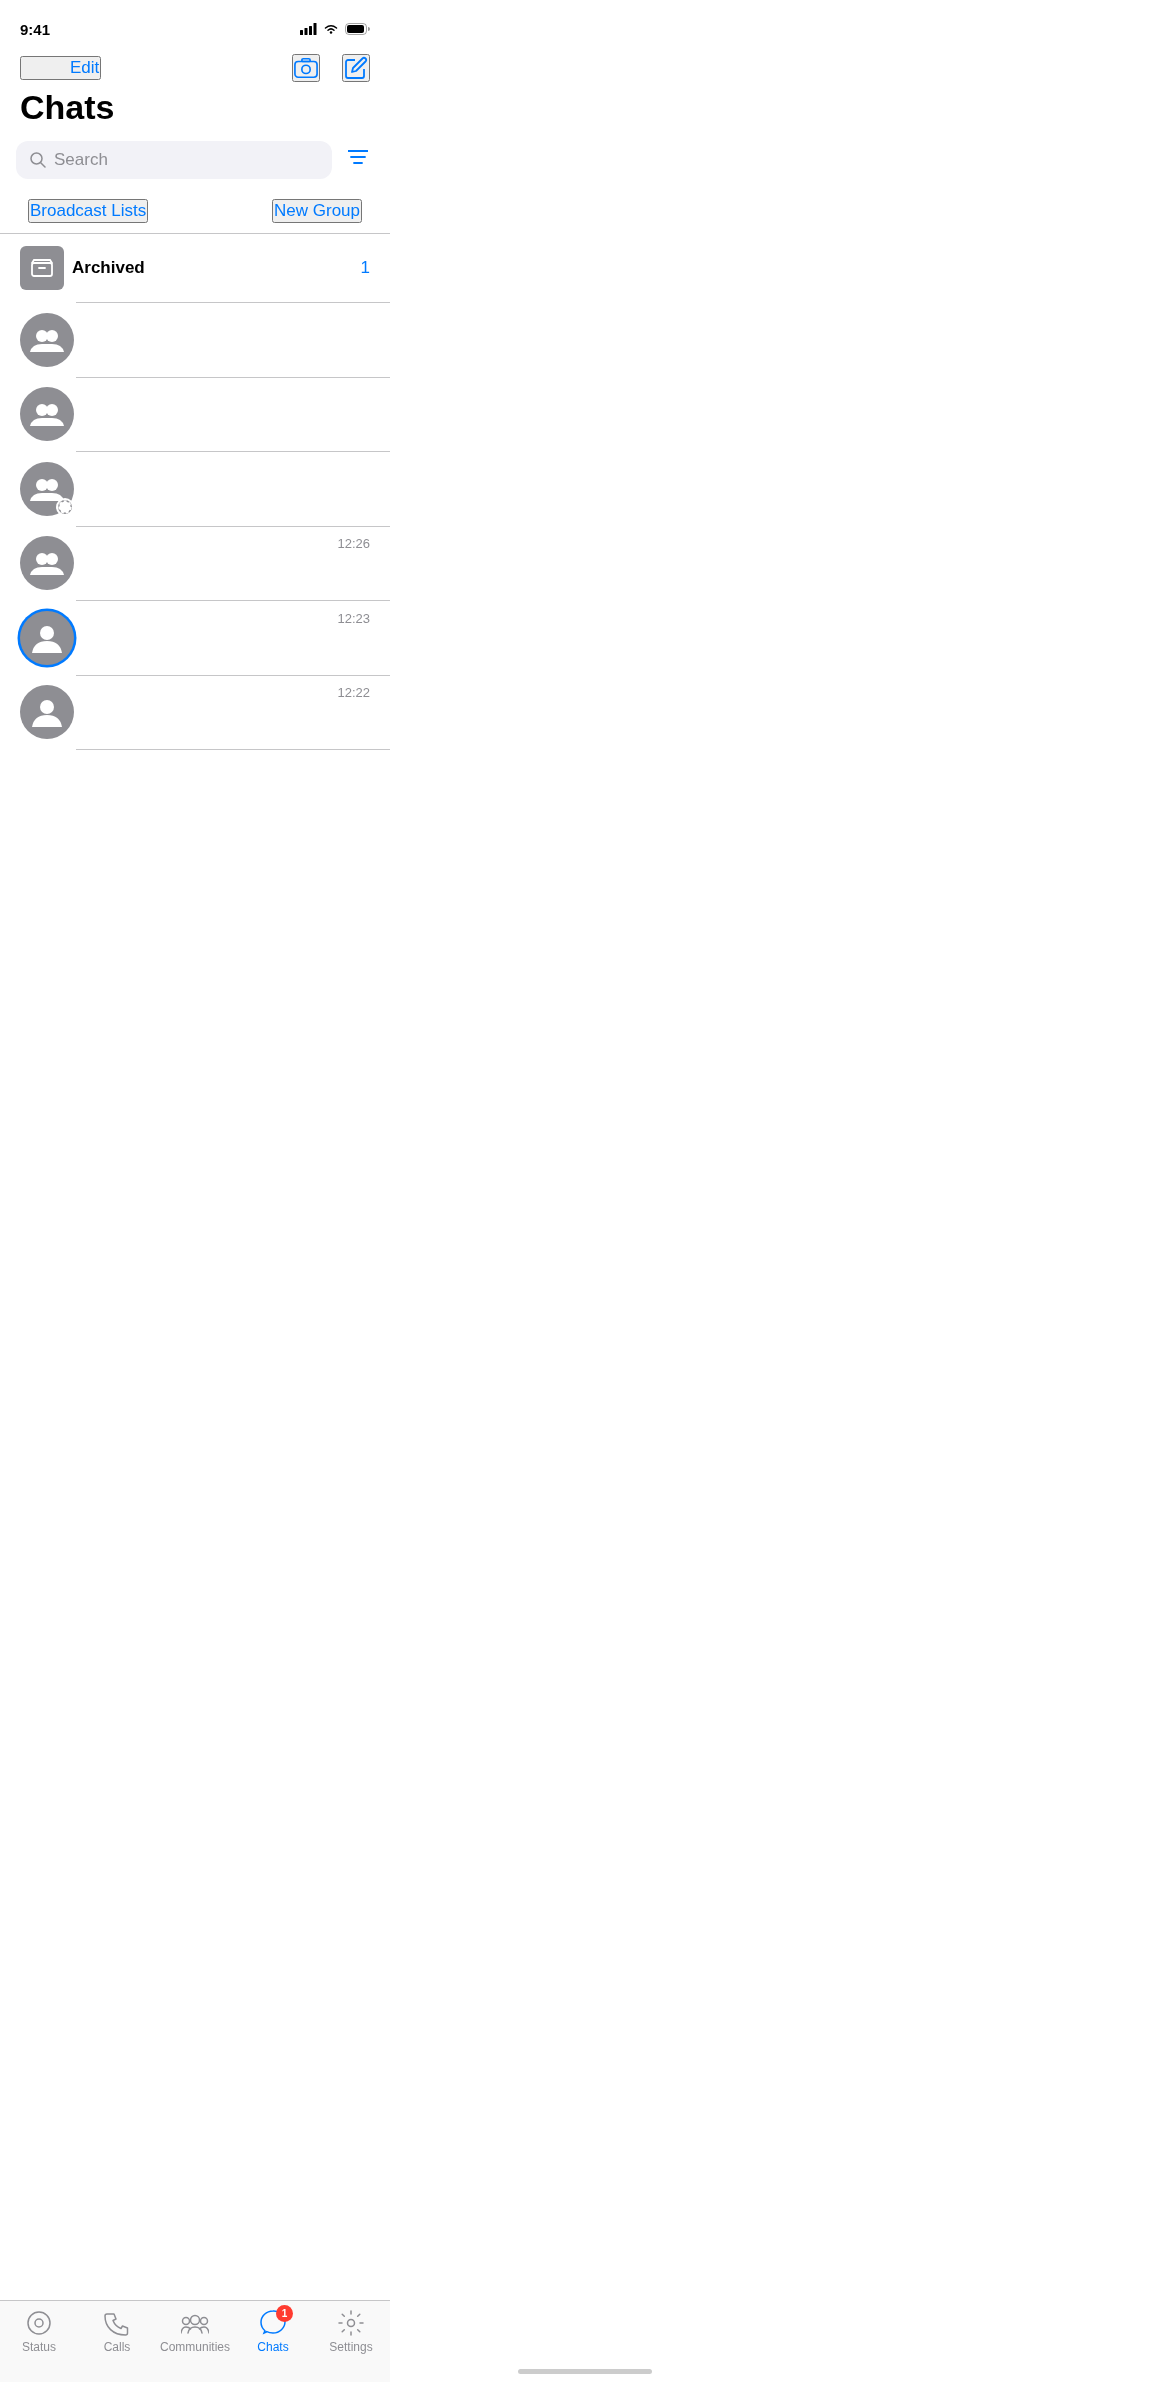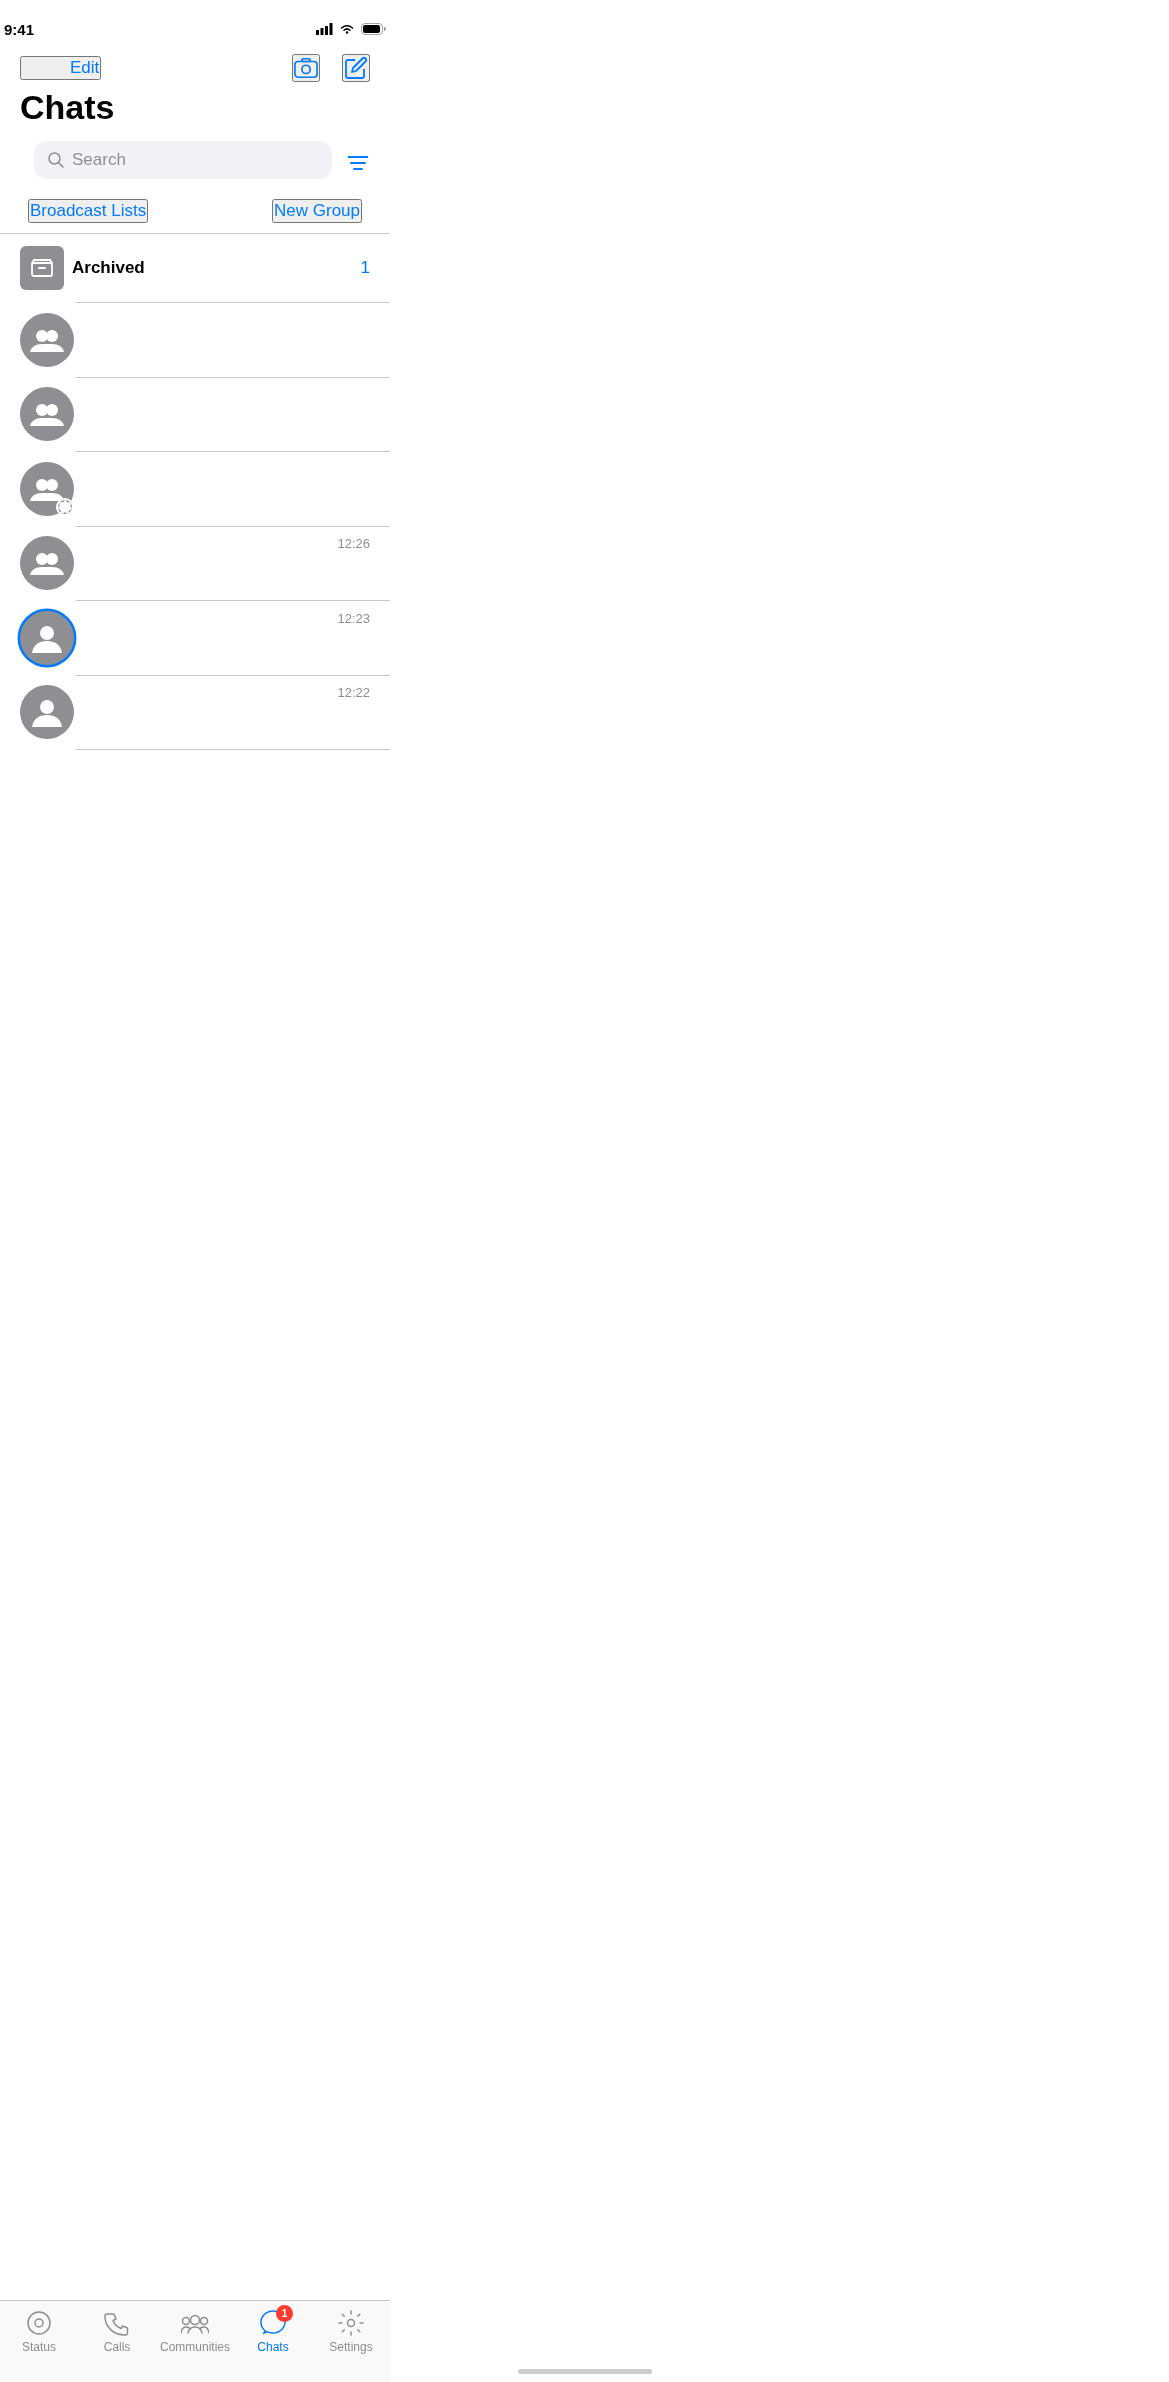--- a/index.html
+++ b/index.html
@@ -11,21 +11,21 @@
       min-height: 844px;
       overflow-x: hidden;
       position: relative;
     }
 
     
     .status-bar {
       display: flex;
       justify-content: space-between;
       align-items: center;
-      padding: 14px 4px 6px;
+      padding: 14px 20px 6px;
       height: 50px;
     }
     .status-time {
       font-size: 15px;
       font-weight: 600;
       color: #000;
     }
     .status-icons {
       display: flex;
       gap: 6px;
@@ -64,23 +64,22 @@
       padding: 6px 20px 14px;
       font-size: 34px;
       font-weight: 700;
       color: #000;
     }
 
     
     .search-container {
       padding: 0 16px 14px;
       display: flex;
-      align-items: flex-end;
+      align-items: flex-start;
       gap: 10px;
-      margin-left: 18px;
     }
     .search-bar {
       flex: 1;
       background: #F2F2F7;
       border-radius: 12px;
       display: flex;
       align-items: center;
       padding: 9px 14px;
       gap: 8px;
     }

